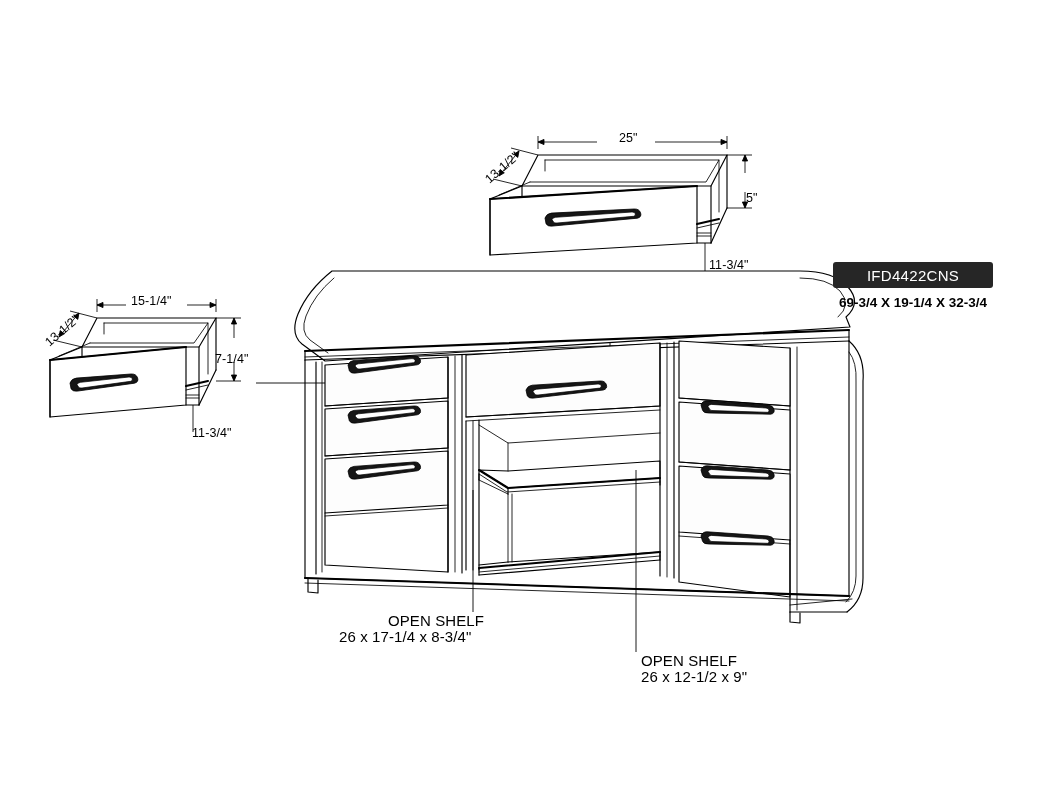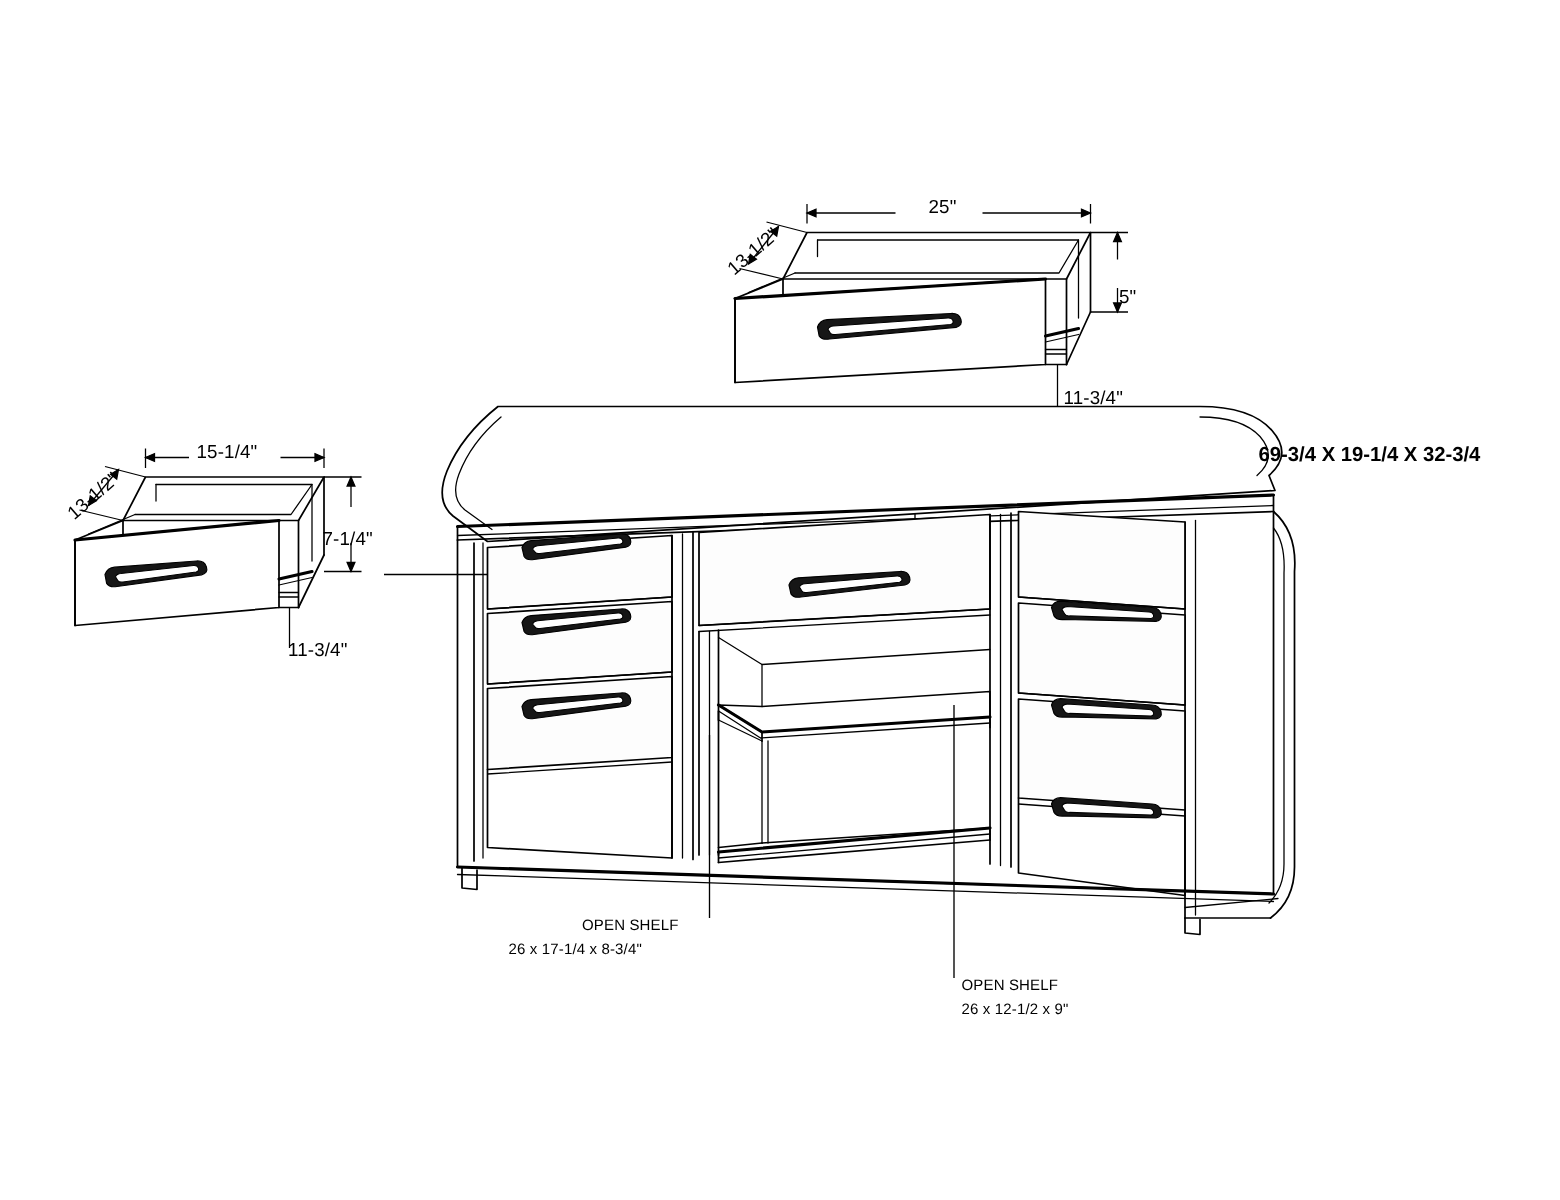--- a/index.html
+++ b/index.html
@@ -73,21 +73,21 @@
     top: 295px;
     width: 206px;
     text-align: center;
     font-size: 13.5px;
     font-weight: bold;
     font-family: "Liberation Sans", sans-serif;
     color: #000;
     white-space: nowrap;
   }
 
-  .shelf-note { font-size: 10px; }
+  .shelf-note { font-size: 15px; }
   .rot-1 { transform: rotate(-41deg); transform-origin: left bottom; }
 </style>
 </head>
 <body>
 
 <div id="stage">
 
   <svg class="draw" viewBox="0 0 1040 800">
 
     <g>
@@ -340,20 +340,23 @@
   <div class="txt rot-1" style="left:492px; top:172px;">13-1/2"</div>
   <div class="txt" style="left:619px; top:131px;">25"</div>
   <div class="txt" style="left:746px; top:191px;">5"</div>
   <div class="txt" style="left:709px; top:258px;">11-3/4"</div>
 
   <div class="txt rot-1" style="left:52px; top:335px;">13-1/2"</div>
   <div class="txt" style="left:131px; top:294px;">15-1/4"</div>
   <div class="txt" style="left:215px; top:352px;">7-1/4"</div>
   <div class="txt" style="left:192px; top:426px;">11-3/4"</div>
 
+  <div id="label-badge">
+    <span>IFD4422CNS</span>
+  </div>
   <div id="label-dims">69-3/4 X 19-1/4 X 32-3/4</div>
 
   <div class="txt shelf-note" style="left:388px; top:612px;">OPEN SHELF</div>
   <div class="txt shelf-note" style="left:339px; top:628px;">26 x 17-1/4 x 8-3/4"</div>
 
   <div class="txt shelf-note" style="left:641px; top:652px;">OPEN SHELF</div>
   <div class="txt shelf-note" style="left:641px; top:668px;">26 x 12-1/2 x 9"</div>
 
 </div>
 

